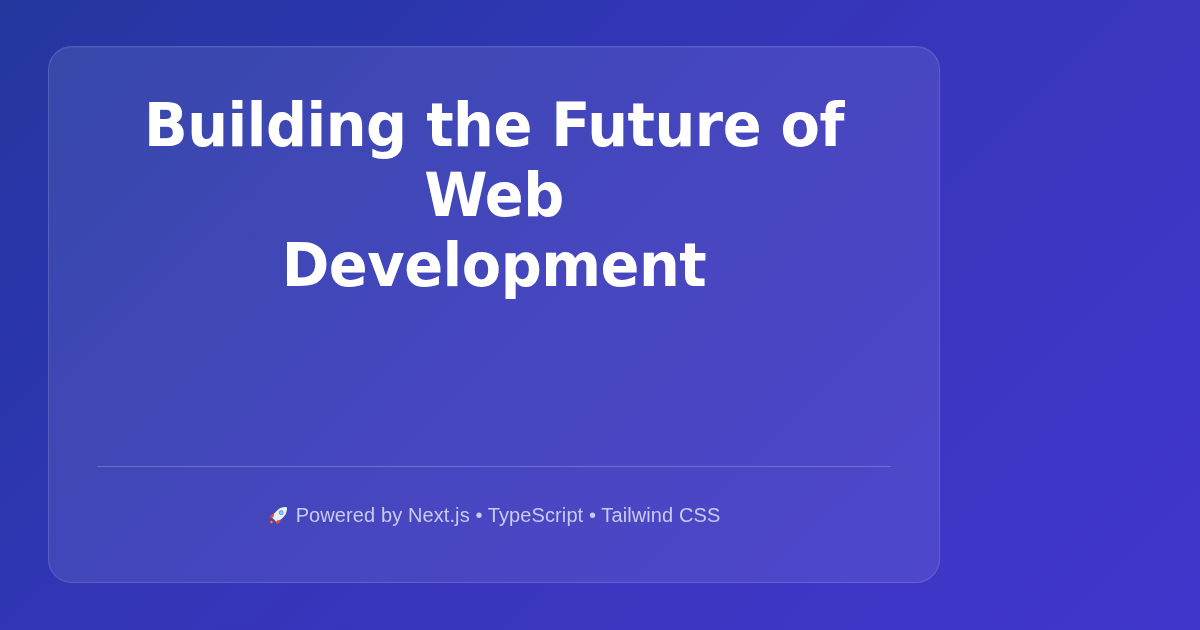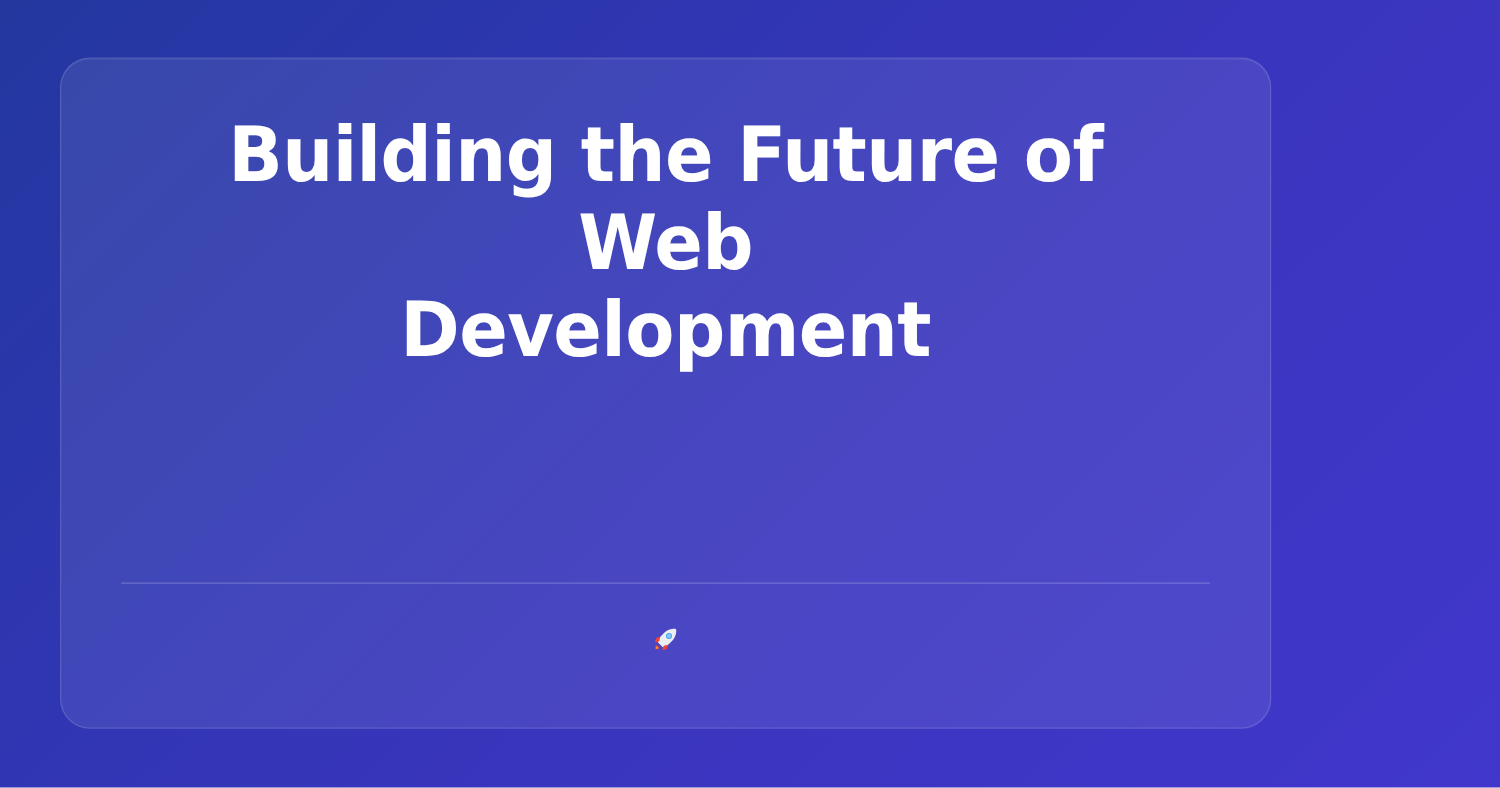--- a/index.html
+++ b/index.html
@@ -20,21 +20,21 @@
         #3a35be 58%,
         #4137cc 100%);
     position:relative;
   }
 
   
   .og-card {
     position:absolute;
     left:48px;
     top:46px;
-    width:969px;
+    width:892px;
     height:537px;
     border-radius:24px;
     background:rgba(255,255,255,0.085);
     border:1px solid rgba(255,255,255,0.135);
     box-shadow:0 1px 0 rgba(255,255,255,0.05) inset;
     display:flex;
     flex-direction:column;
     align-items:center;
   }
 
@@ -132,15 +132,16 @@
         <path d="M31.7 3.9c-.2-.2-.5-.4-.8-.4-2.6-.3-9.5.2-14.4 5.1l-4.8 4.8c-.9.9-1.7 2-2.4 3.1l16.4 10.4c1.1-.7 2.2-1.5 3.1-2.4l4.8-4.8c4.9-4.9 5.4-11.8 5.1-14.4 0-.5-.3-.9-.8-1.2z" fill="#cfd8dc" opacity="0.0"></path>
 
         <circle cx="22.6" cy="13.3" r="4.1" fill="#42a5f5"></circle>
         <circle cx="22.6" cy="13.3" r="2.6" fill="#90caf9"></circle>
 
         <path d="M10.7 14.4l-4.5 1.3c-.6.2-1.1.6-1.3 1.2l-1.5 4c-.3.8.5 1.6 1.3 1.3l4.6-1.7 1.4-6.1z" fill="#ef4136"></path>
 
         <path d="M21.6 25.3l-1.3 4.5c-.2.6-.6 1.1-1.2 1.3l-4 1.5c-.8.3-1.6-.5-1.3-1.3l1.7-4.6 6.1-1.4z" fill="#ef4136"></path>
       </svg>
     </span>
+    <span>Powered by Next.js • TypeScript • Tailwind CSS</span>
   </div>
 
 </div>
 
 </body></html>

